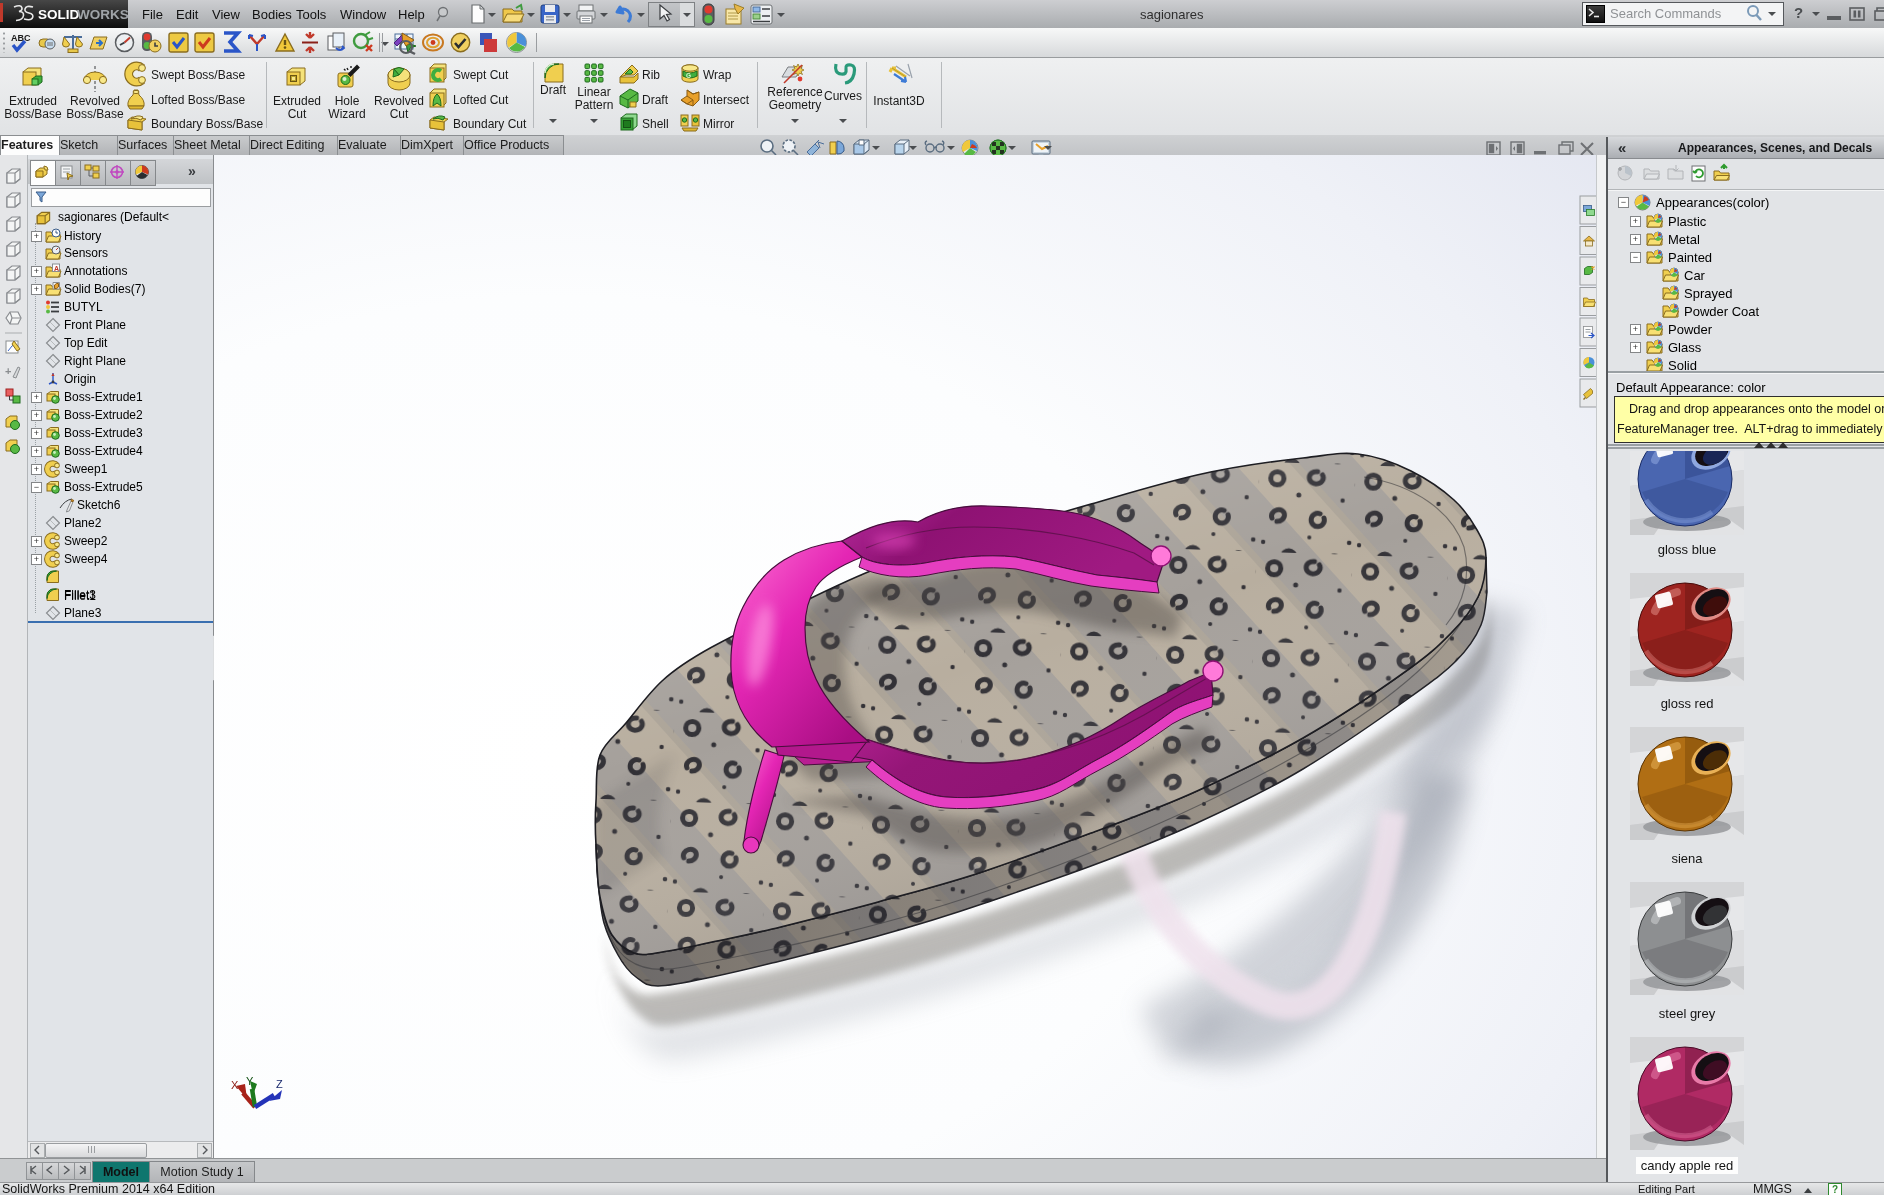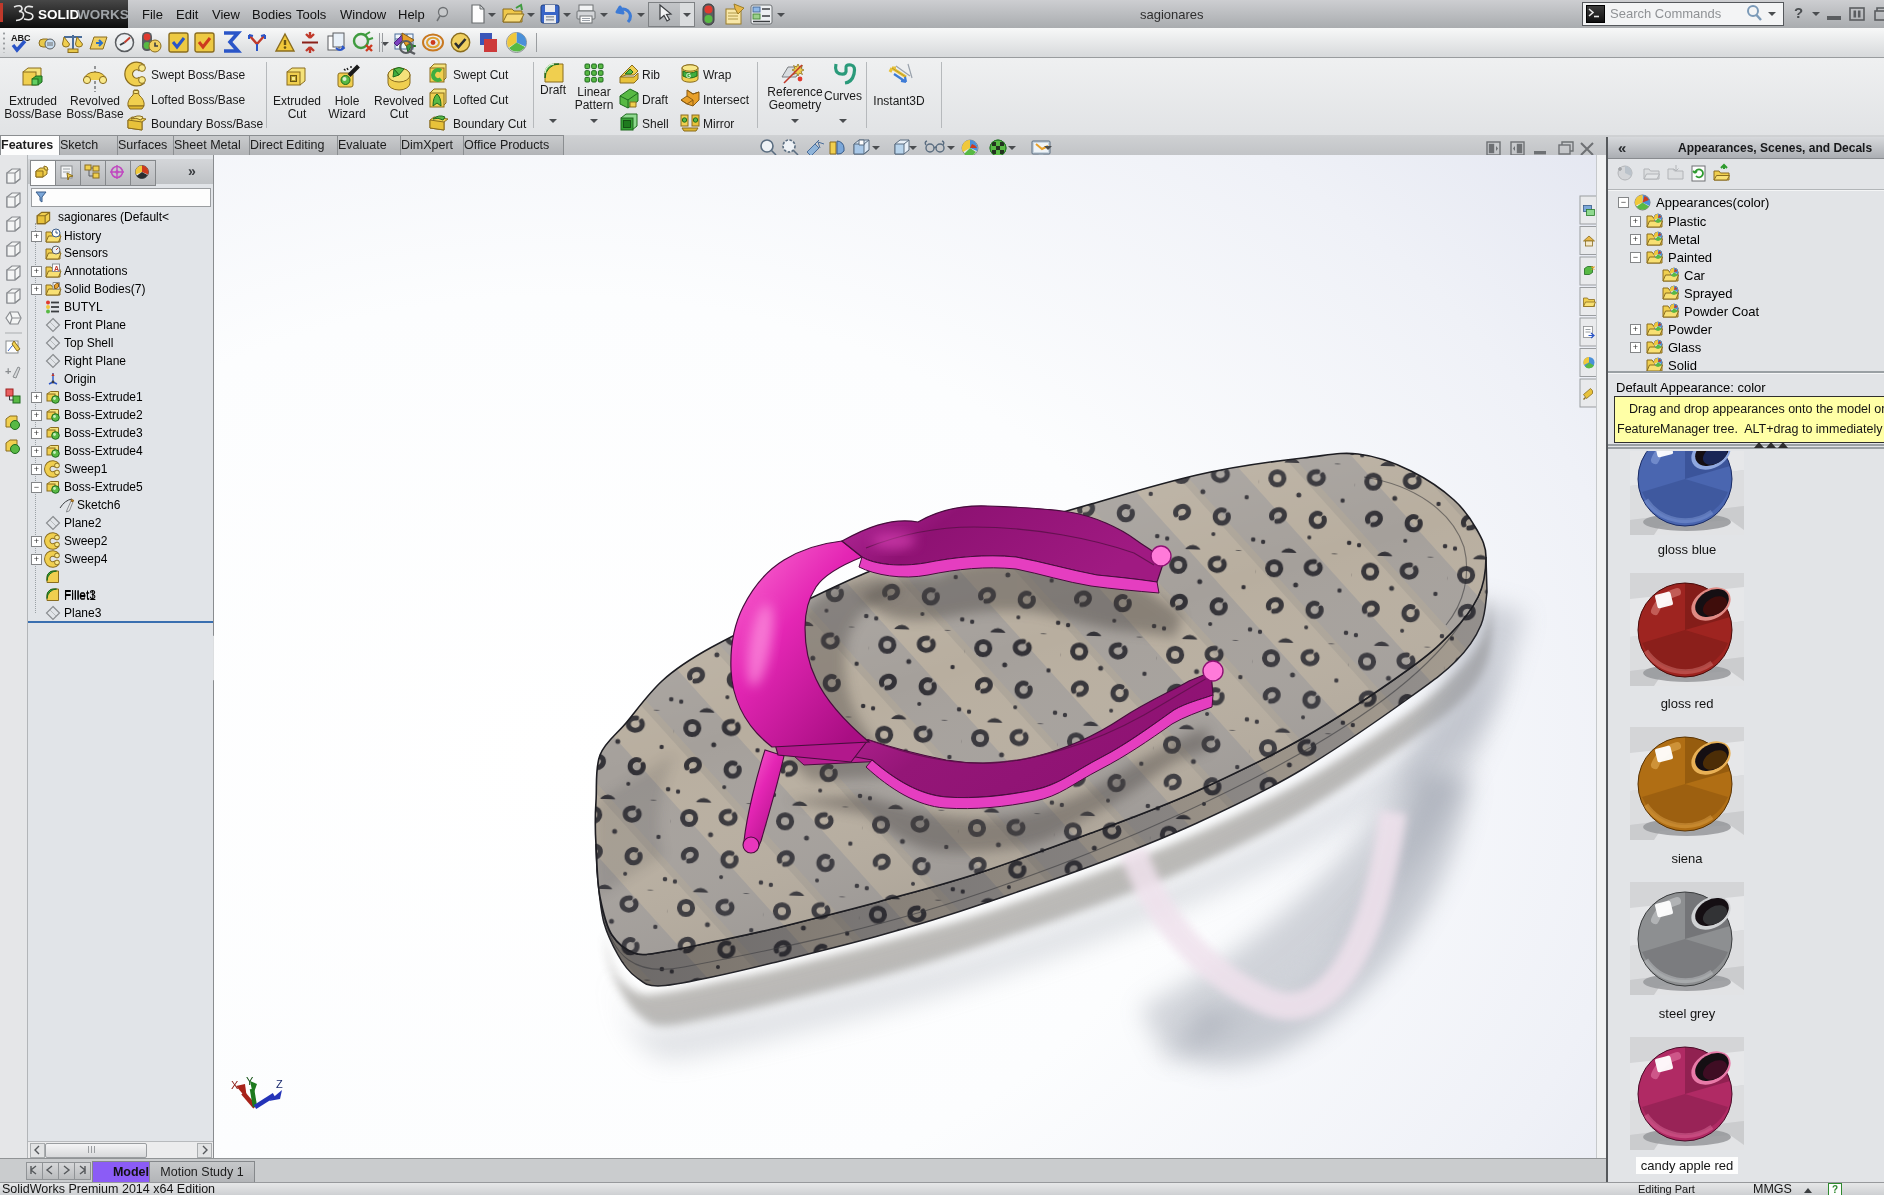--- a/index.html
+++ b/index.html
@@ -632,21 +632,21 @@
 <div class="trow" style="left:36px;top:145px">BUTYL</div>
 <svg class="a" style="left:17px;top:162px" width="16" height="16" viewBox="0 0 16 16">
       <path d="M8 1.5 L14.5 8 L8 14.5 L1.5 8 Z" fill="none" stroke="#8a8d90" stroke-width="1.2"></path>
       <path d="M5 5 l6 6" stroke="#b8bbbd" stroke-width="1"></path>
     </svg>
 <div class="trow" style="left:36px;top:163px">Front Plane</div>
 <svg class="a" style="left:17px;top:180px" width="16" height="16" viewBox="0 0 16 16">
       <path d="M8 1.5 L14.5 8 L8 14.5 L1.5 8 Z" fill="none" stroke="#8a8d90" stroke-width="1.2"></path>
       <path d="M5 5 l6 6" stroke="#b8bbbd" stroke-width="1"></path>
     </svg>
-<div class="trow" style="left:36px;top:181px">Top Shell</div>
+<div class="trow" style="left:36px;top:181px">Top Edit</div>
 <svg class="a" style="left:17px;top:198px" width="16" height="16" viewBox="0 0 16 16">
       <path d="M8 1.5 L14.5 8 L8 14.5 L1.5 8 Z" fill="none" stroke="#8a8d90" stroke-width="1.2"></path>
       <path d="M5 5 l6 6" stroke="#b8bbbd" stroke-width="1"></path>
     </svg>
 <div class="trow" style="left:36px;top:199px">Right Plane</div>
 <svg class="a" style="left:17px;top:216px" width="16" height="16" viewBox="0 0 16 16">
       <path d="M8 2 v9 m0 0 l-4 2 m4 -2 l4 2" stroke="#2a55c8" fill="none" stroke-width="1.4"></path>
       <path d="M8 2 l-1.6 3 h3.2 z" fill="#c0392b"></path>
       <circle cx="8" cy="11" r="1.4" fill="#3a3d40"></circle>
     </svg>
@@ -1216,21 +1216,21 @@
     </svg>
 <svg class="a" style="left:42px;top:3px" width="16" height="16" viewBox="0 0 16 16">
       <path d="M10 4 L5 8 L10 12" fill="none" stroke="#55585b" stroke-width="1.4"></path>
     </svg>
 <svg class="a" style="left:58px;top:3px" width="16" height="16" viewBox="0 0 16 16">
       <path d="M6 4 L11 8 L6 12" fill="none" stroke="#55585b" stroke-width="1.4"></path>
     </svg>
 <svg class="a" style="left:74px;top:3px" width="16" height="16" viewBox="0 0 16 16">
       <path d="M6 4 L11 8 L6 12 M11 4 V12" fill="none" stroke="#55585b" stroke-width="1.4"></path>
     </svg>
-<div class="a" style="left:92px;top:2px;width:56px;height:21px;background:#8b5cf6;border:1px solid #85888b;font-size:12.5px;font-weight:bold;text-align:right;line-height:20px;color:#111">Model</div>
+<div class="a" style="left:92px;top:2px;width:56px;height:21px;background:#0f766e;border:1px solid #85888b;font-size:12.5px;font-weight:bold;text-align:center;line-height:20px;color:#111">Model</div>
 <div class="a" style="left:149px;top:2px;width:104px;height:21px;background:linear-gradient(#c6c8ca,#b2b4b7);border:1px solid #85888b;font-size:12.5px;text-align:center;line-height:20px;color:#1c1c1c">Motion Study 1</div>
 </div>
 <div id="statusbar" class="a">
 <div class="tx" style="left:2px;top:0px;line-height:13px;font-size:12.5px">SolidWorks Premium 2014 x64 Edition</div>
 <div class="tx" style="left:1638px;top:0px;line-height:13px;font-size:11px">Editing Part</div>
 <div class="tx" style="left:1753px;top:0px;line-height:13px;font-size:12.5px">MMGS</div>
 <div class="a" style="left:1804px;top:5px;width:0;height:0;border-left:4px solid transparent;border-right:4px solid transparent;border-bottom:5px solid #3a3d40"></div>
 <div class="a" style="left:1828px;top:0px;width:12px;height:12px;background:#fdfdfd;border:1px solid #2e8a2e;font-size:10px;font-weight:bold;color:#2e8a2e;text-align:center;line-height:12px">?</div>
 </div>
 </body></html>

